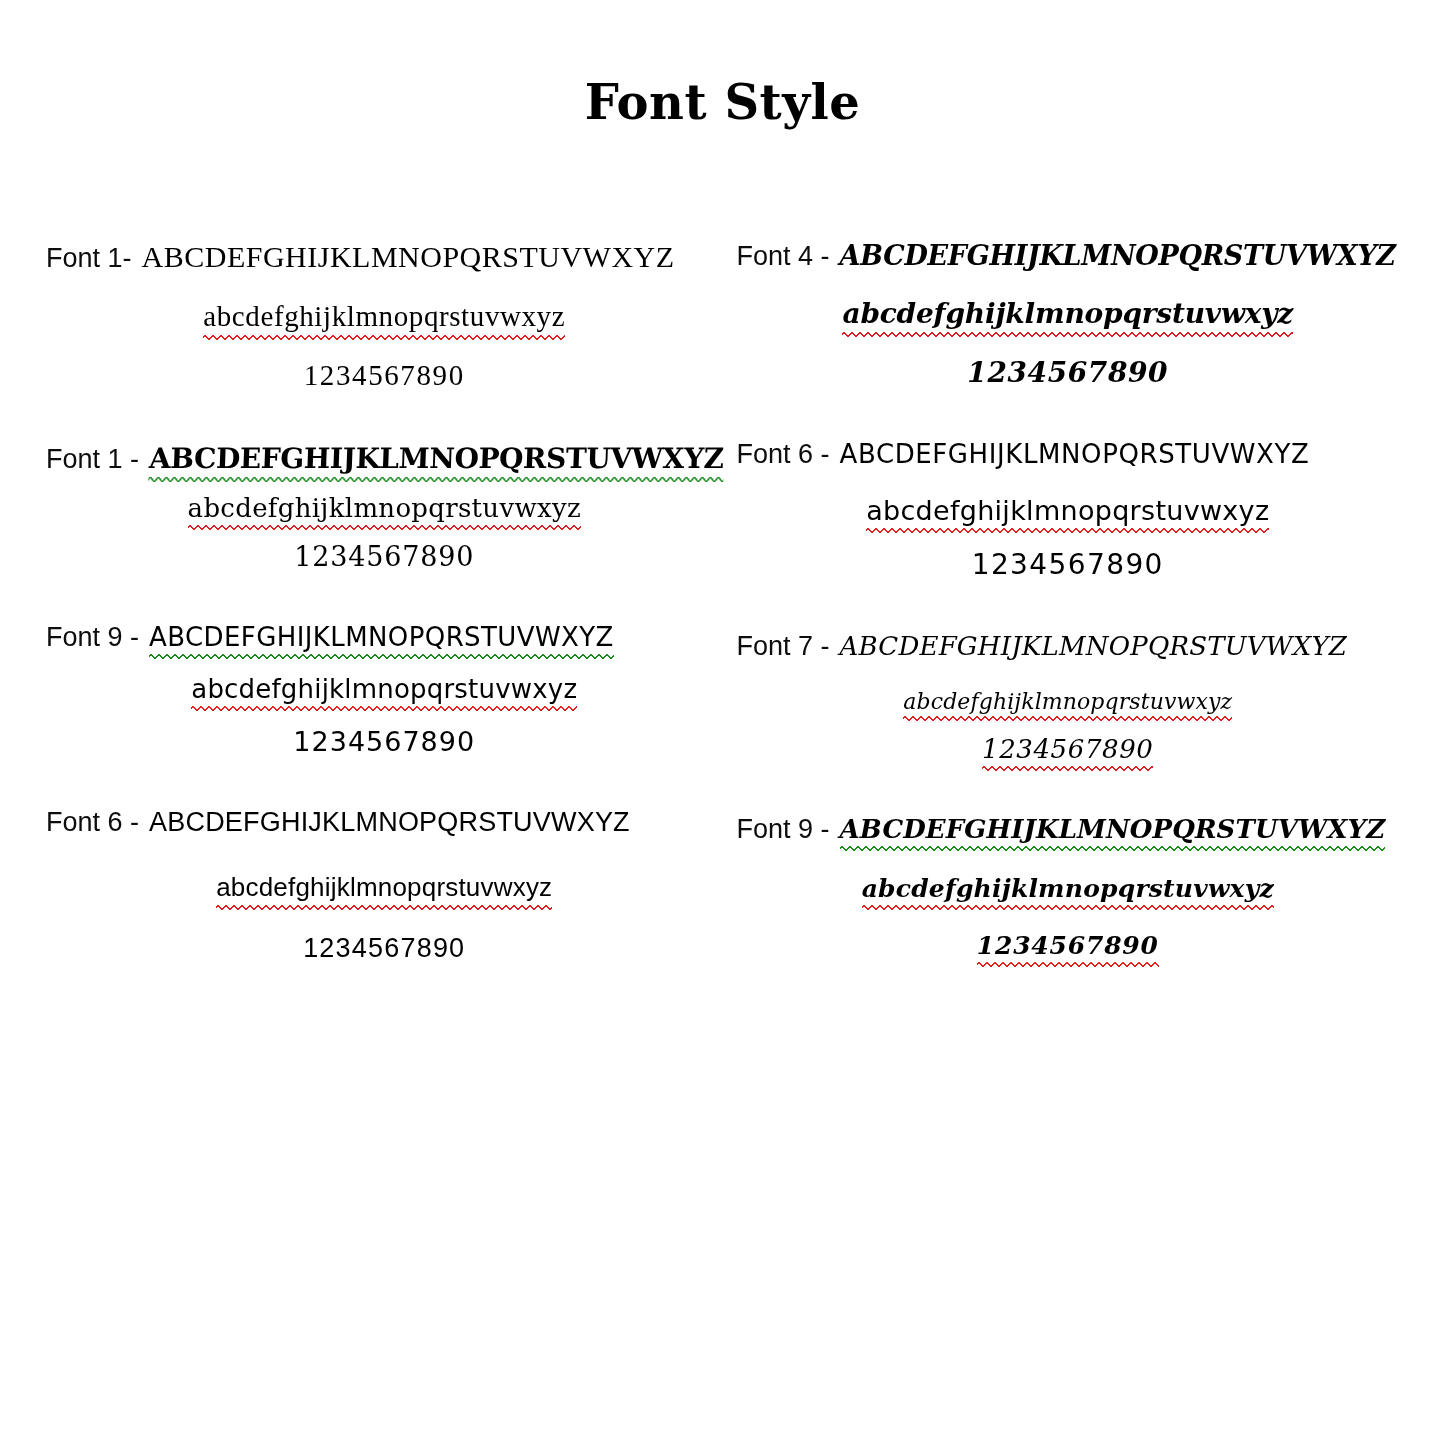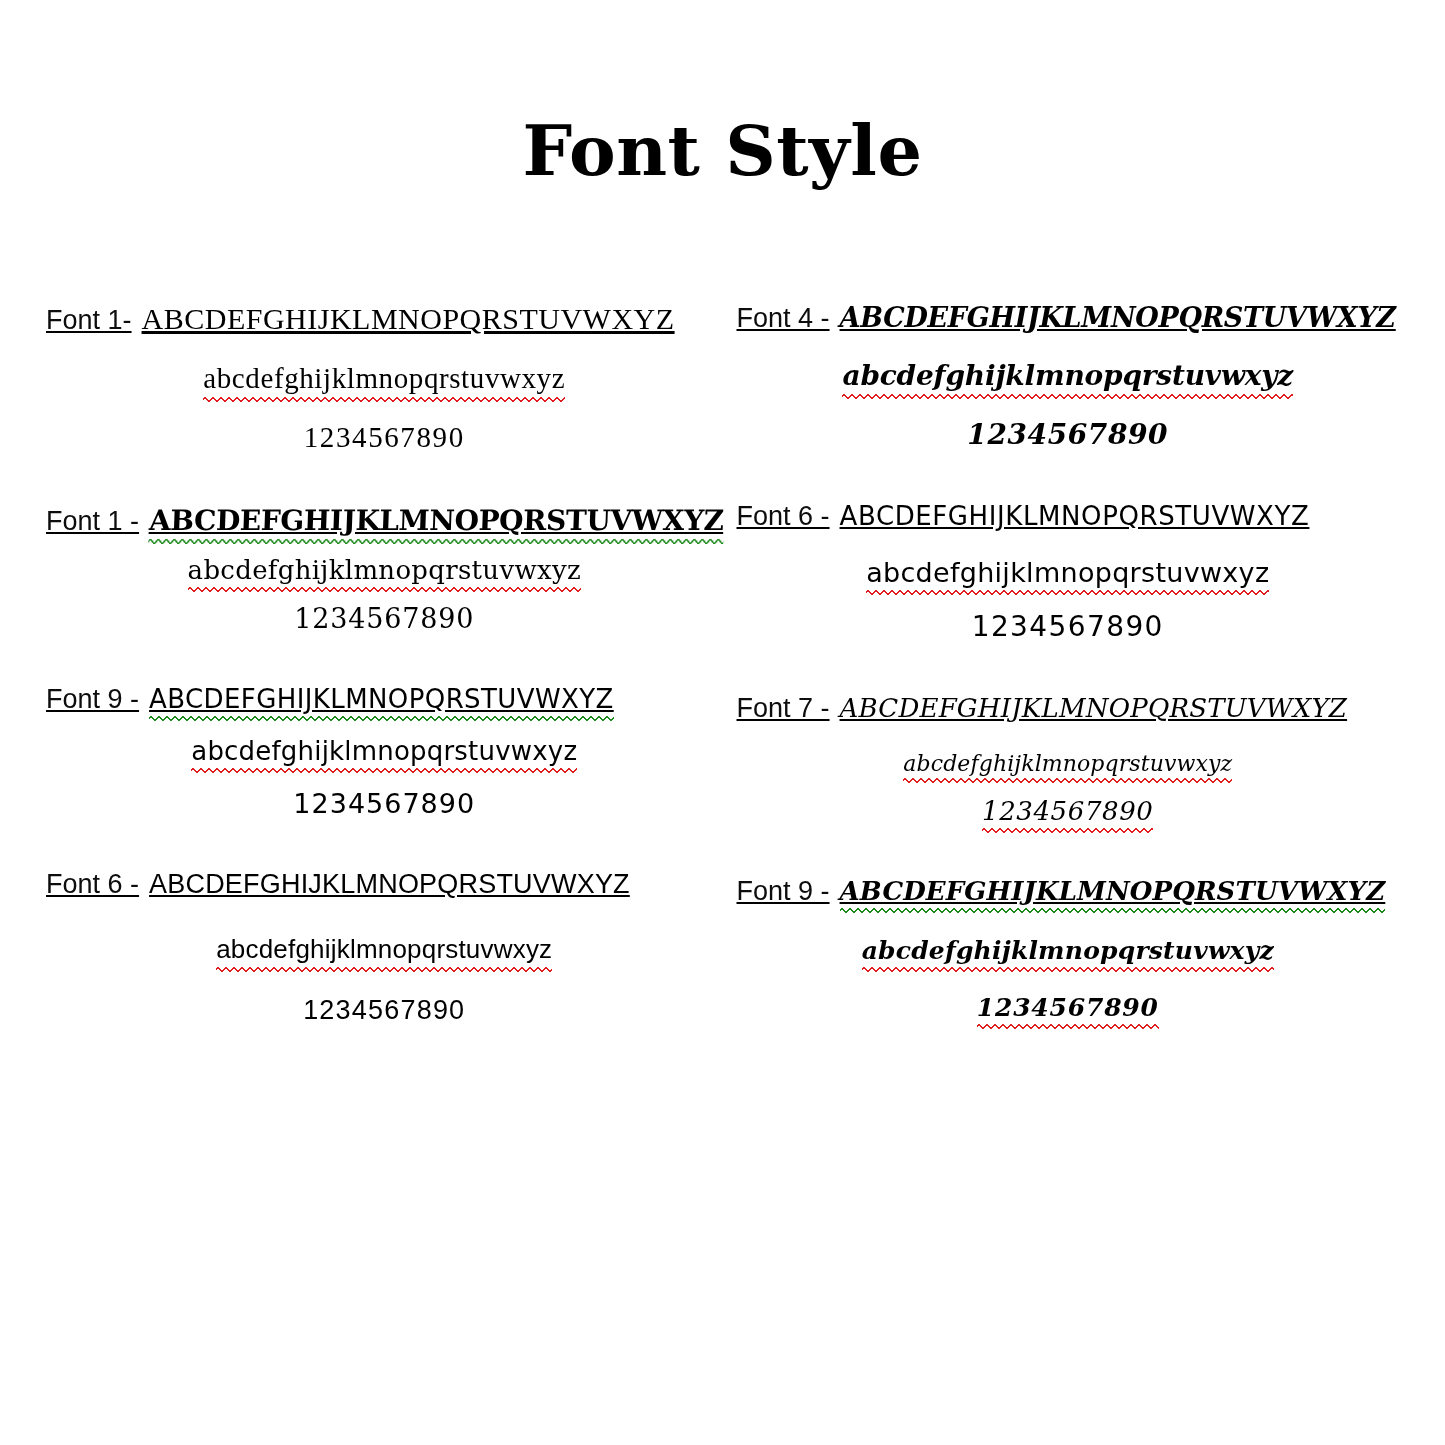--- a/index.html
+++ b/index.html
@@ -12,41 +12,40 @@
     height: 1445px;
     font-family: "Liberation Serif", serif;
     color: #000000;
     position: relative;
     overflow: hidden;
   }
   .page-title {
     text-align: center;
     font-family: "DejaVu Serif", serif;
     font-weight: bold;
-    font-size: 70px;
+    font-size: 48px;
     letter-spacing: 0.5px;
-    margin-top: 109px;
+    margin-top: 74px;
     margin-bottom: 0;
   }
   .columns {
     display: flex;
     margin-top: 110px;
     padding: 0 46px;
     box-sizing: border-box;
   }
   .col {
     width: 50%;
     box-sizing: border-box;
   }
   .col-right {
     padding-left: 14px;
   }
   .font-block {
     margin-bottom: 8px;
-    text-decoration: underline;
   }
   .row {
     display: flex;
     align-items: baseline;
     white-space: nowrap;
   }
   .row-upper {
     justify-content: flex-start;
   }
   .label {

